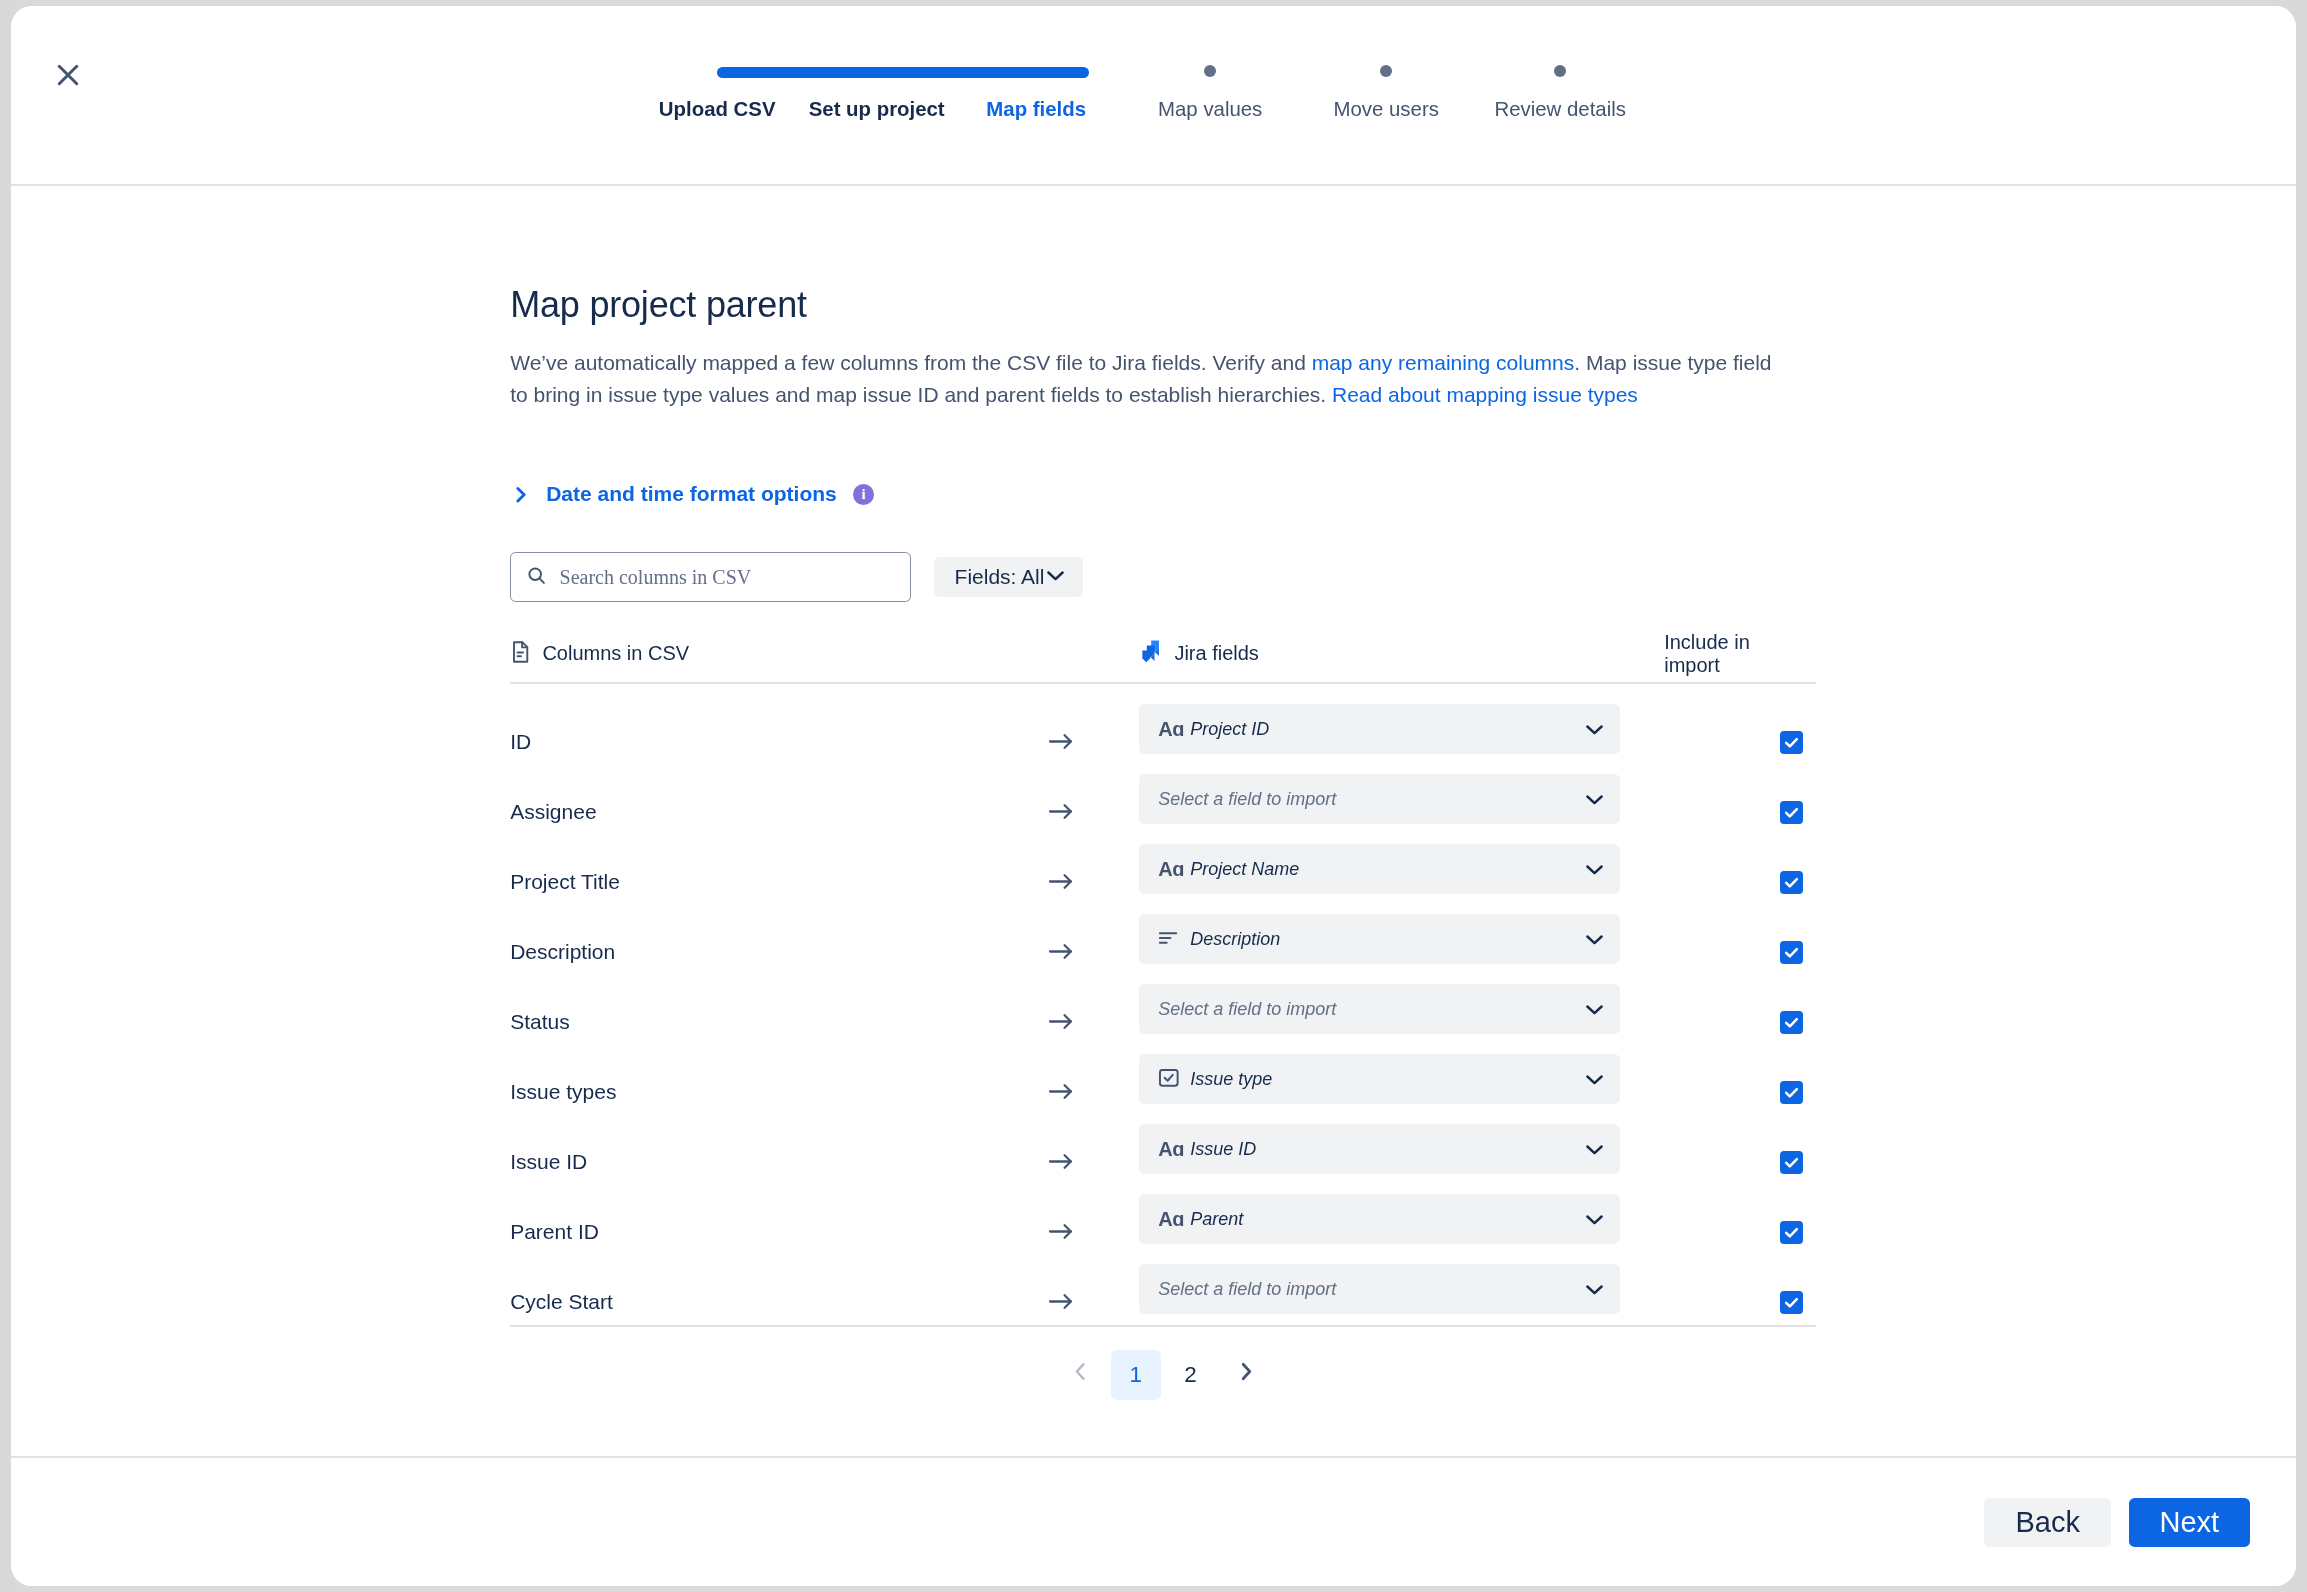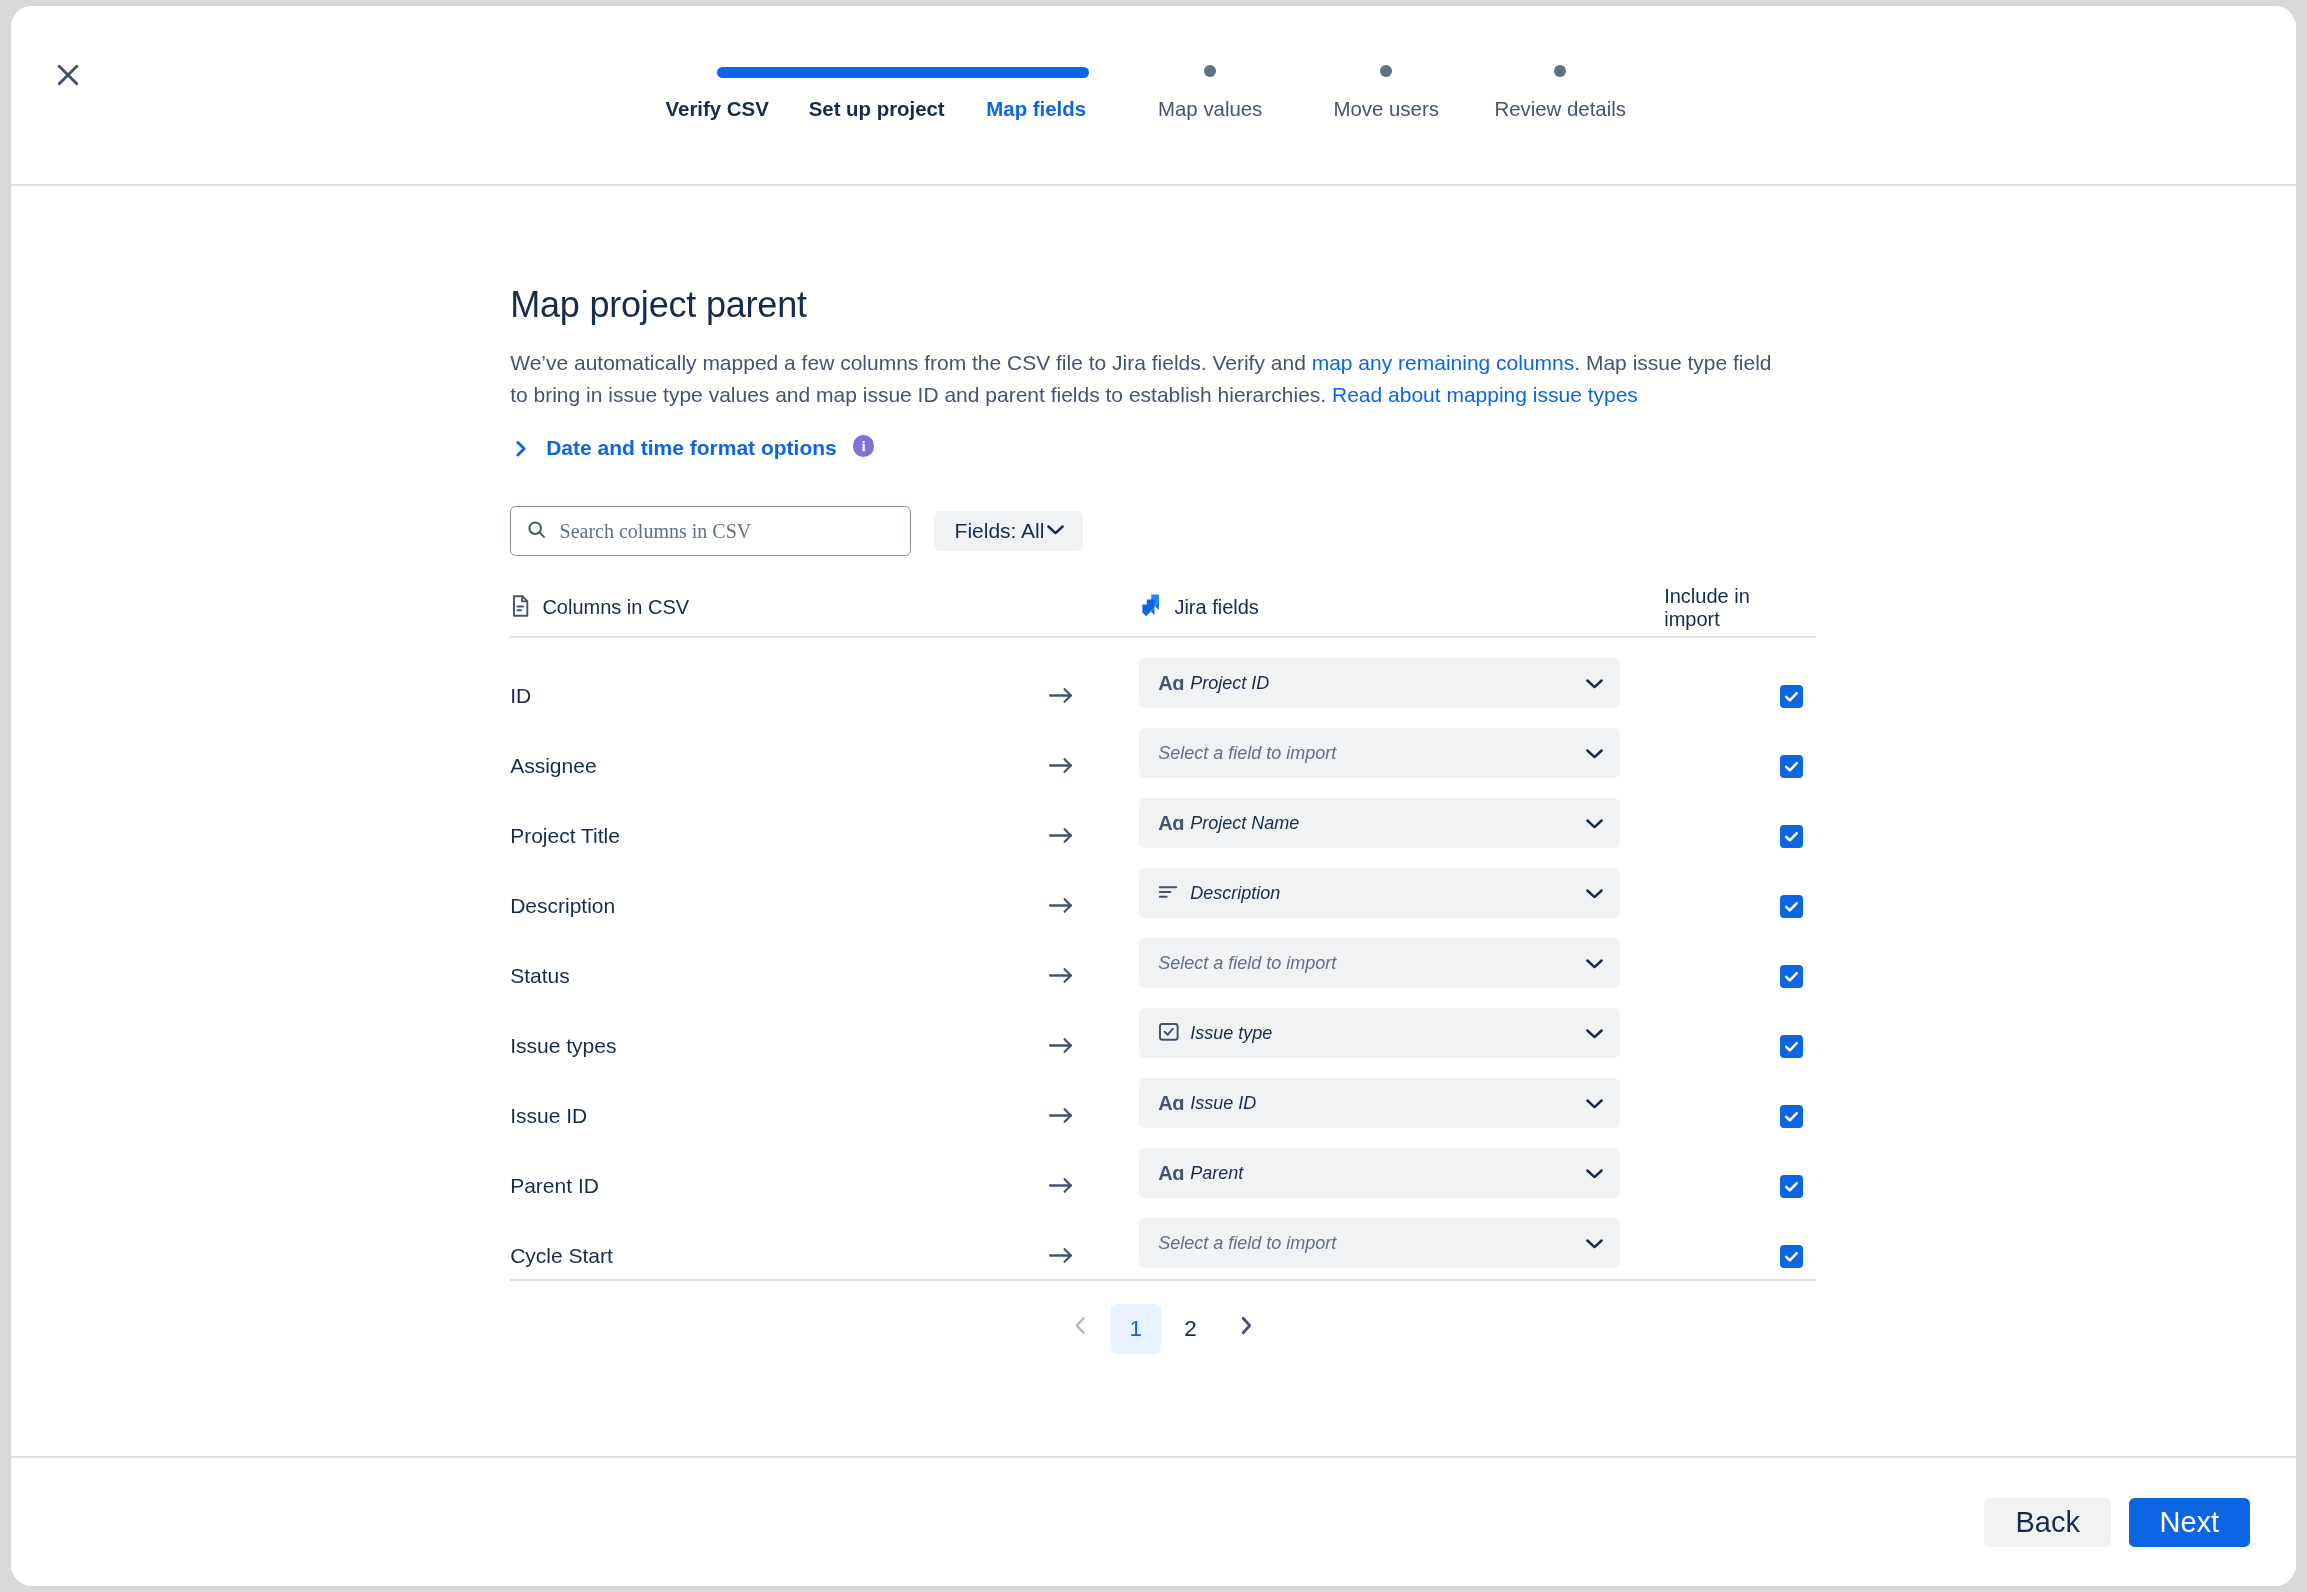--- a/index.html
+++ b/index.html
@@ -137,22 +137,23 @@
     line-height: 32px;
     color: #44546f;
   }
   .page-desc a {
     color: #0c66e4;
     text-decoration: none;
     cursor: pointer;
   }
 
   .dtf-row {
-    margin-top: 24px;
-    display: flex;
+    margin-top: 70px;
+    display: flex;
+    align-items: center;
     gap: 0;
     cursor: pointer;
     width: 417px;
   }
   .dtf-chev {
     width: 21px;
     display: flex;
     align-items: center;
     justify-content: center;
     margin-right: 15px;
@@ -384,21 +385,21 @@
         </svg>
       </span>
     </button>
 
     <div class="bar-continuous"></div>
 
     <div class="stepper">
 
       <div class="step done step-s0">
         <div class="step-marker-wrap"></div>
-        <div class="step-label">Verify CSV</div>
+        <div class="step-label">Upload CSV</div>
       </div>
 
       <div class="step done step-s1">
         <div class="step-marker-wrap"></div>
         <div class="step-label">Set up project</div>
       </div>
 
       <div class="step current step-s2">
         <div class="step-marker-wrap"></div>
         <div class="step-label">Map fields</div>

